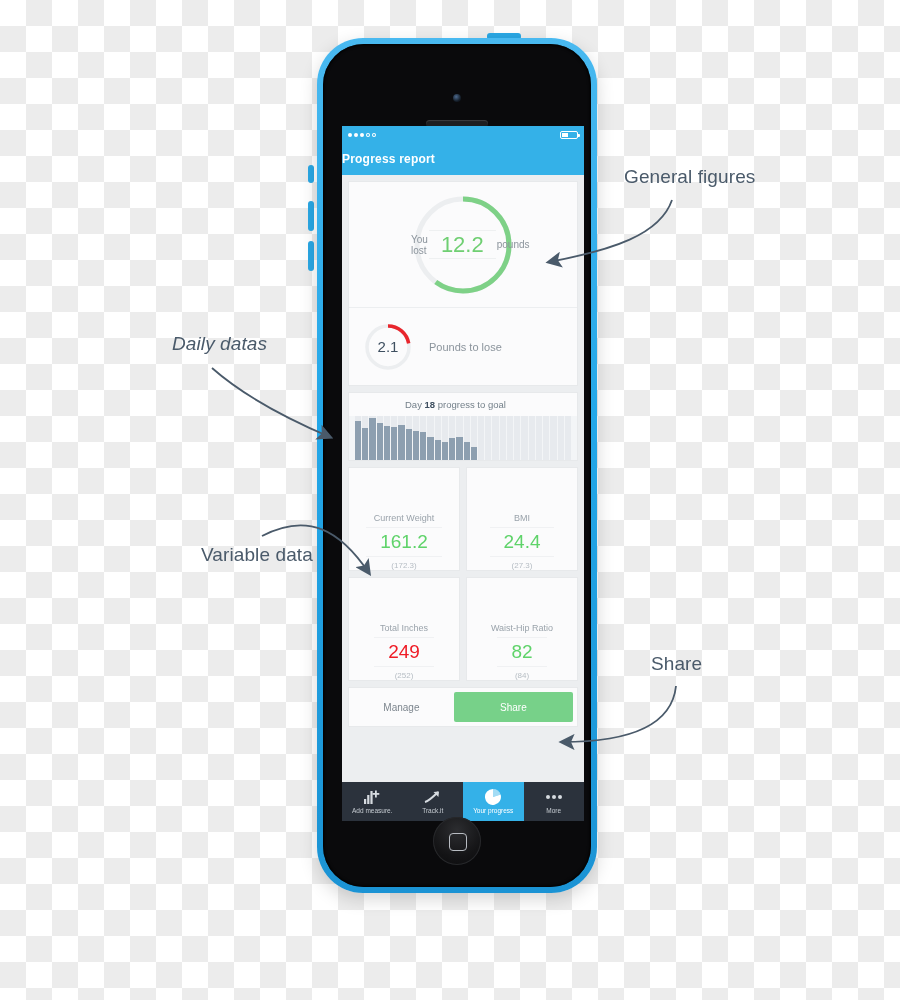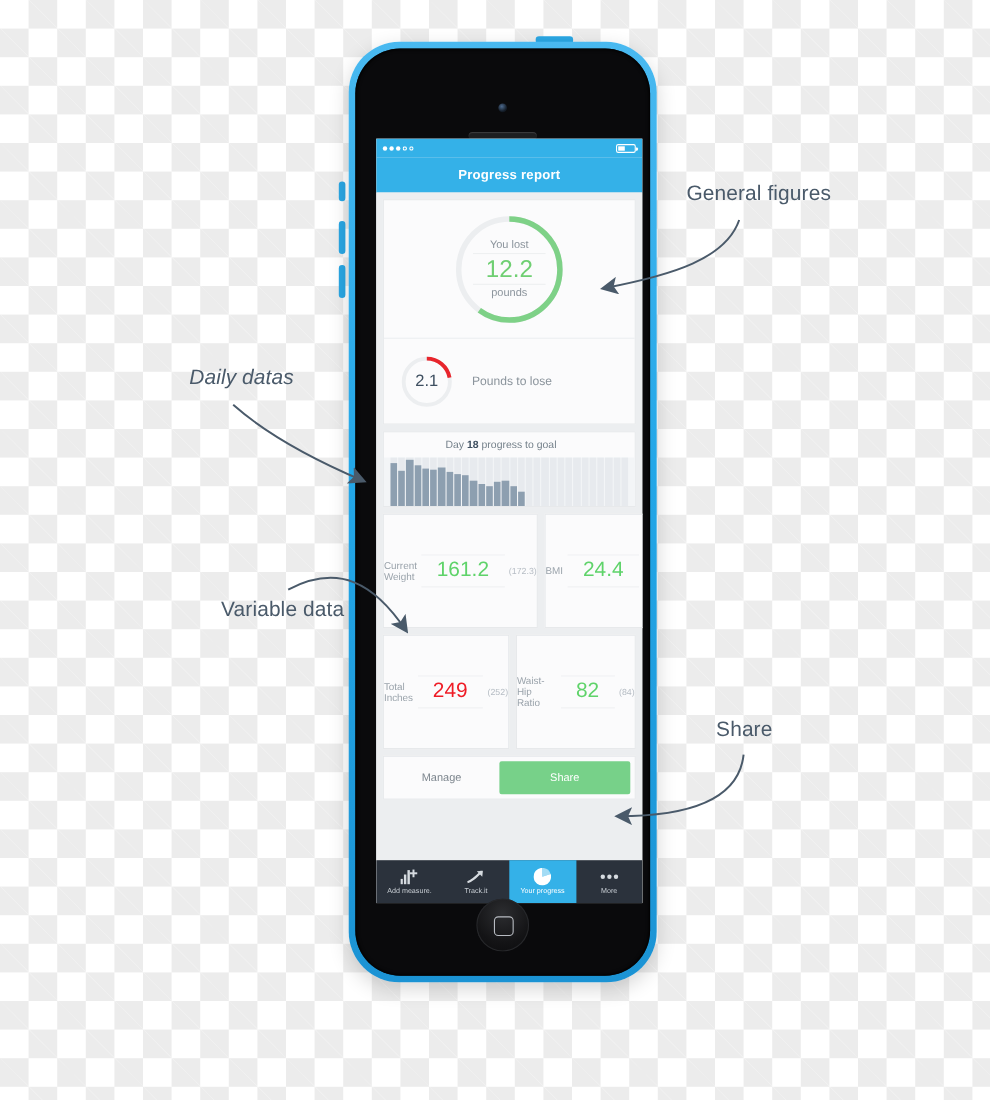--- a/index.html
+++ b/index.html
@@ -172,21 +172,21 @@
     width: 6px;
     background: #ffffff;
   }
 
   
   #navbar {
     height: 32px;
     background: #34b1e8;
     display: flex;
     align-items: center;
-    justify-content: center;
+    justify-content: flex-start;
   }
   #navtitle {
     color: #ffffff;
     font-size: 12px;
     font-weight: bold;
     letter-spacing: 0.2px;
   }
 
   
   #content {
@@ -209,23 +209,23 @@
     display: flex;
     align-items: center;
     justify-content: center;
     border-bottom: none;
   }
   .donut-wrap { position: relative; width: 104px; height: 104px; }
   .donut-center {
     position: absolute;
     inset: 0;
     display: flex;
-    flex-direction: column;
-    align-items: center;
-    justify-content: center;
+    flex-direction: row;
+    align-items: center;
+    justify-content: space-between;
     gap: 1px;
   }
   .hero-sub { font-size: 10px; color: #8b949c; }
   .hero-big {
     font-size: 22px;
     color: #6fcf72;
     line-height: 1.05;
     padding: 2px 12px;
     border-top: 1px solid #eef0f1;
     border-bottom: 1px solid #eef0f1;
@@ -290,21 +290,21 @@
   }
   #chart-foot b { color: #3e4f60; font-size: 9px; }
   #goal-val { color: #27aae1; font-weight: bold; }
 
   
   .metric-row { display: flex; gap: 6px; margin-top: 6px; }
   .metric {
     flex: 1 1 0;
     height: 104px;
     display: flex;
-    flex-direction: row;
+    flex-direction: column;
     align-items: center;
     justify-content: flex-end;
     gap: 4px;
   }
   .metric-label { font-size: 9px; color: #9aa3ab; }
   .metric-value {
     font-size: 19px;
     padding: 3px 14px;
     border-top: 1px solid #f0f1f3;
     border-bottom: 1px solid #f0f1f3;

